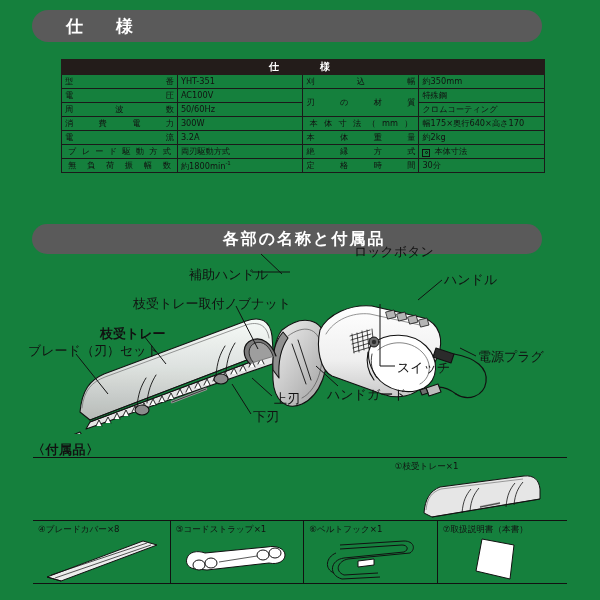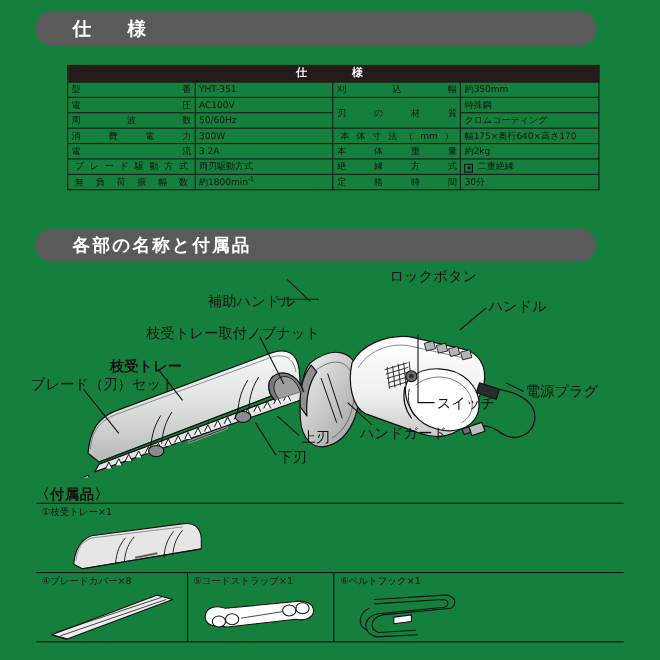--- a/index.html
+++ b/index.html
@@ -29,23 +29,24 @@
   }
   .section-pill span { display: block; padding-left: 34px; }
 
   #pill-spec {
     left: 32px; top: 10px;
     width: 510px; height: 32px;
     font-size: 17px;
   }
   #pill-spec span { letter-spacing: 8px; }
   #pill-parts {
-    left: 32px; top: 208px;
+    left: 32px; top: 224px;
     width: 510px; height: 30px;
     font-size: 16px;
+    justify-content: center;
   }
 
   
   .spec-wrap {
     position: absolute;
     left: 61px; top: 59px;
     width: 484px;
   }
   table.spec {
     width: 100%;
@@ -127,20 +128,21 @@
   .acc-grid {
     position: absolute;
     left: 33px; top: 457px;
     width: 534px;
     border-top: 1.4px solid #111;
     border-bottom: 1.4px solid #111;
   }
   .acc-row {
     display: flex;
     border-bottom: 1.4px solid #111;
+    justify-content: flex-end;
   }
   .acc-row:last-child { border-bottom: none; }
   .acc-cell {
     position: relative;
     border-right: 1.4px solid #111;
     padding: 3px 5px 2px 5px;
     height: 62px;
     overflow: hidden;
   }
   .acc-cell:last-child { border-right: none; }
@@ -221,21 +223,21 @@
         <td class="lbl">電流</td>
         <td class="val">3.2A</td>
         <td class="lbl">本体重量</td>
         <td class="val">約2kg</td>
       </tr>
 
       <tr>
         <td class="lbl tight">ブレード駆動方式</td>
         <td class="val">両刃駆動方式</td>
         <td class="lbl">絶縁方式</td>
-        <td class="val"><span class="dbl-ins"><i></i></span><span>二重絶縁</span></td>
+        <td class="val"><span class="dbl-ins"><i></i></span><span>本体寸法</span></td>
       </tr>
 
       <tr>
         <td class="lbl tight">無負荷振幅数</td>
         <td class="val"><span>約1800min</span><span class="sup">-1</span></td>
         <td class="lbl">定格時間</td>
         <td class="val">30分</td>
       </tr>
     </tbody>
       </table>
@@ -438,17 +440,27 @@
             <g stroke="#111" stroke-width="1" fill="none" stroke-linejoin="round">
               <path d="M22,6 L86,2 C96,2 98,10 92,14 L30,20 C20,22 16,32 26,36 L60,34"></path>
               <path d="M22,10 L84,6 C90,6 91,11 86,13 L26,19 C12,21 10,36 24,40 L62,38"></path>
               <path d="M18,14 C8,18 6,30 16,34"></path>
               <path d="M40,22 L56,20 L56,26 L40,28 Z" fill="#ffffff"></path>
             </g>
           </svg>
         </div>
       </div>
 
+      <div class="acc-cell c4">
+        <div class="cap">⑦取扱説明書（本書）</div>
+        <div class="acc-art">
+          <svg width="66" height="46" style="left:28px;top:14px;" viewBox="0 0 66 46">
+            <g stroke="#111" stroke-width="1" fill="#ffffff">
+              <path d="M16,4 L48,10 L44,44 L10,36 Z"></path>
+            </g>
+          </svg>
+        </div>
+      </div>
 
     </div>
   </div>
 
 </div>
 
 </body></html>

